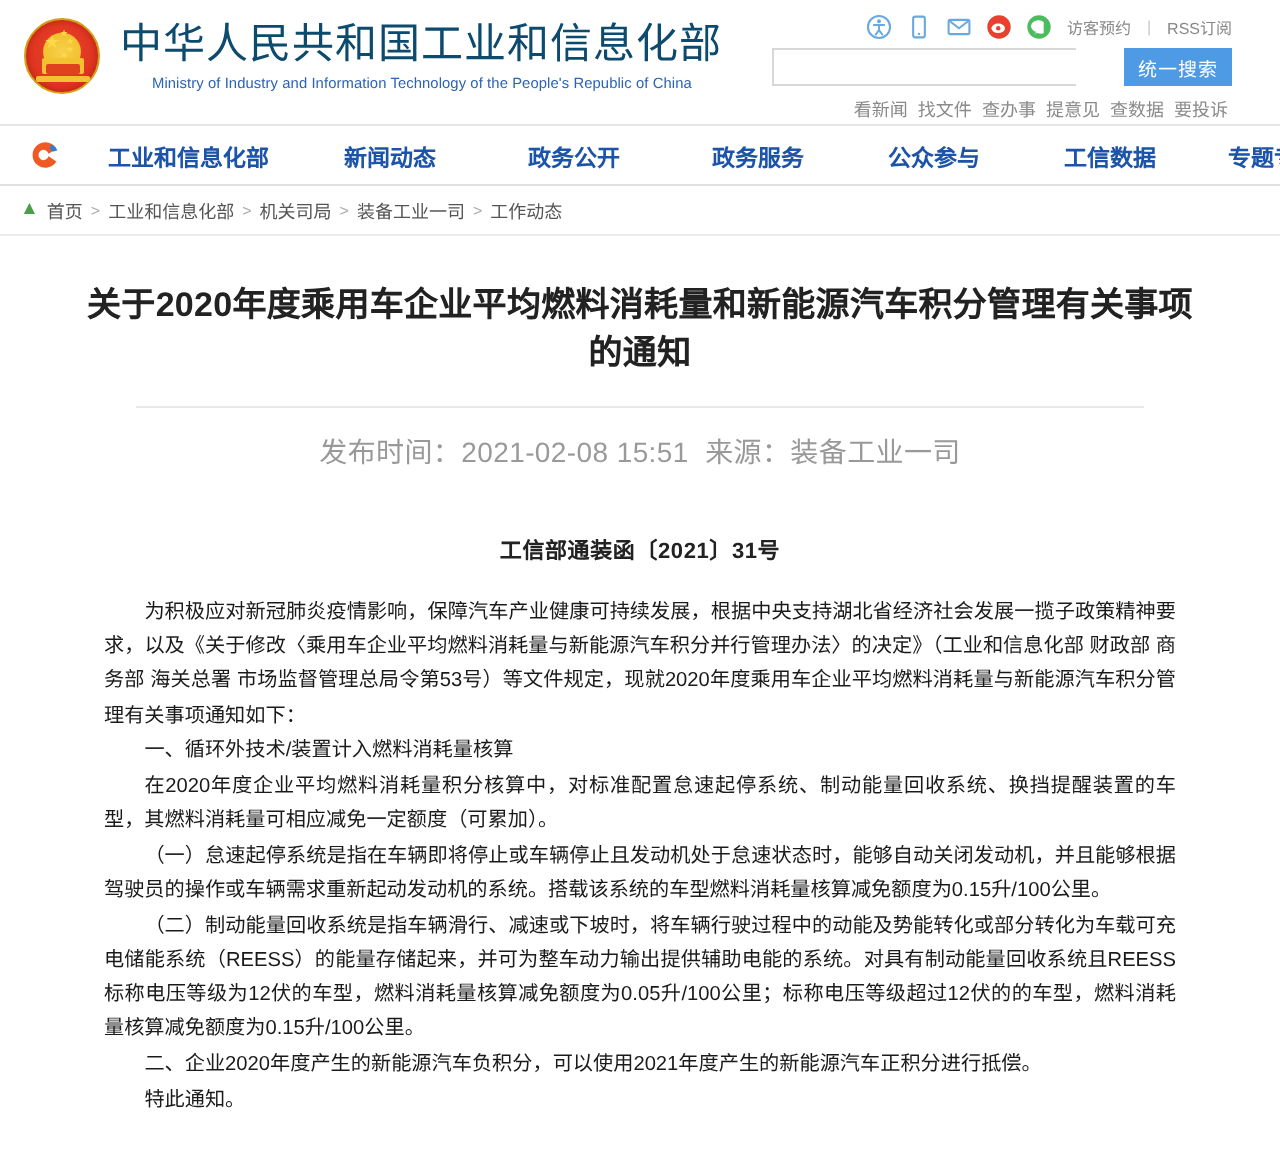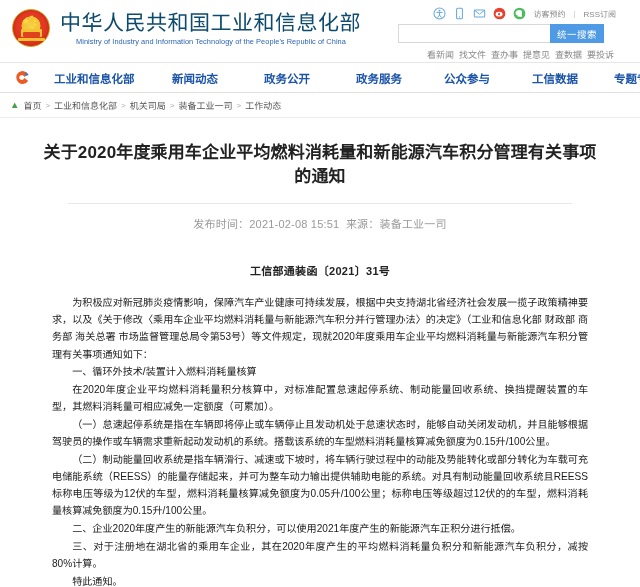--- a/index.html
+++ b/index.html
@@ -104,21 +104,21 @@
   }
   .util-icon svg { display: block; }
   .util-sep { color: #c9c9c9; font-size: 8px; margin: 0 1px; }
   .util-link {
     font-size: 8px;
     color: #888888;
     white-space: nowrap;
   }
   .search-row {
     display: flex;
-    justify-content: center;
+    justify-content: space-between;
     align-items: center;
     height: 21px;
     margin-top: 1px;
   }
   .search-input {
     width: 152px;
     height: 19px;
     border: 1px solid #d8d8d8;
     border-right: none;
     background: #fff;
@@ -219,21 +219,21 @@
     padding: 23px 6px 14px 6px;
     letter-spacing: 0.15px;
   }
   .title-rule {
     height: 1px;
     background: #e8e8e8;
     margin: 0 38px;
   }
   .meta {
     text-align: center;
-    font-size: 11px;
+    font-size: 14px;
     color: #999999;
     padding: 11px 0 0 0;
     letter-spacing: 0.2px;
   }
   .doc-no {
     text-align: center;
     font-size: 11px;
     font-weight: bold;
     color: #222222;
     padding: 31px 0 16px 0;
@@ -372,17 +372,16 @@
 
   <div class="doc-no">工信部通装函〔2021〕31号</div>
 
   <div class="body-wrap">
     <p class="para">为积极应对新冠肺炎疫情影响，保障汽车产业健康可持续发展，根据中央支持湖北省经济社会发展一揽子政策精神要求，以及《关于修改〈乘用车企业平均燃料消耗量与新能源汽车积分并行管理办法〉的决定》（工业和信息化部 财政部 商务部 海关总署 市场监督管理总局令第53号）等文件规定，现就2020年度乘用车企业平均燃料消耗量与新能源汽车积分管理有关事项通知如下：</p>
     <p class="para">一、循环外技术/装置计入燃料消耗量核算</p>
     <p class="para">在2020年度企业平均燃料消耗量积分核算中，对标准配置怠速起停系统、制动能量回收系统、换挡提醒装置的车型，其燃料消耗量可相应减免一定额度（可累加）。</p>
     <p class="para">（一）怠速起停系统是指在车辆即将停止或车辆停止且发动机处于怠速状态时，能够自动关闭发动机，并且能够根据驾驶员的操作或车辆需求重新起动发动机的系统。搭载该系统的车型燃料消耗量核算减免额度为0.15升/100公里。</p>
     <p class="para">（二）制动能量回收系统是指车辆滑行、减速或下坡时，将车辆行驶过程中的动能及势能转化或部分转化为车载可充电储能系统（REESS）的能量存储起来，并可为整车动力输出提供辅助电能的系统。对具有制动能量回收系统且REESS标称电压等级为12伏的车型，燃料消耗量核算减免额度为0.05升/100公里；标称电压等级超过12伏的的车型，燃料消耗量核算减免额度为0.15升/100公里。</p>
     <p class="para">二、企业2020年度产生的新能源汽车负积分，可以使用2021年度产生的新能源汽车正积分进行抵偿。</p>
-    <p class="para">三、对于注册地在湖北省的乘用车企业，其在2020年度产生的平均燃料消耗量负积分和新能源汽车负积分，减按80%计算。</p>
     <p class="para">特此通知。</p>
   </div>
 
 </div>
 
 </body></html>

